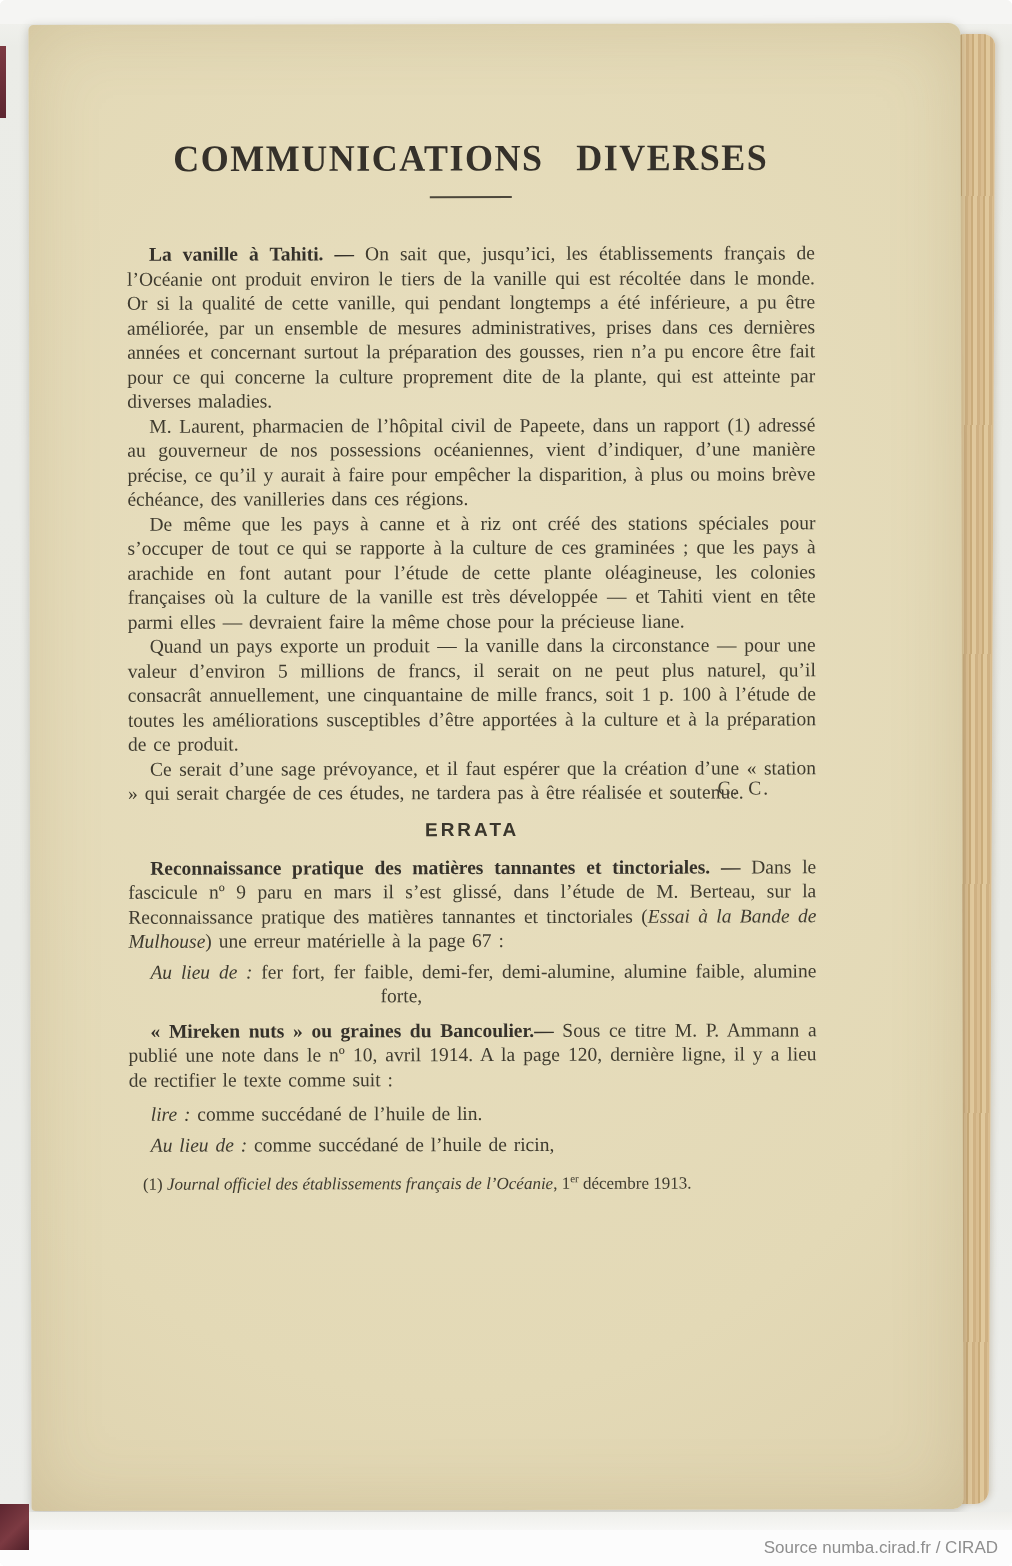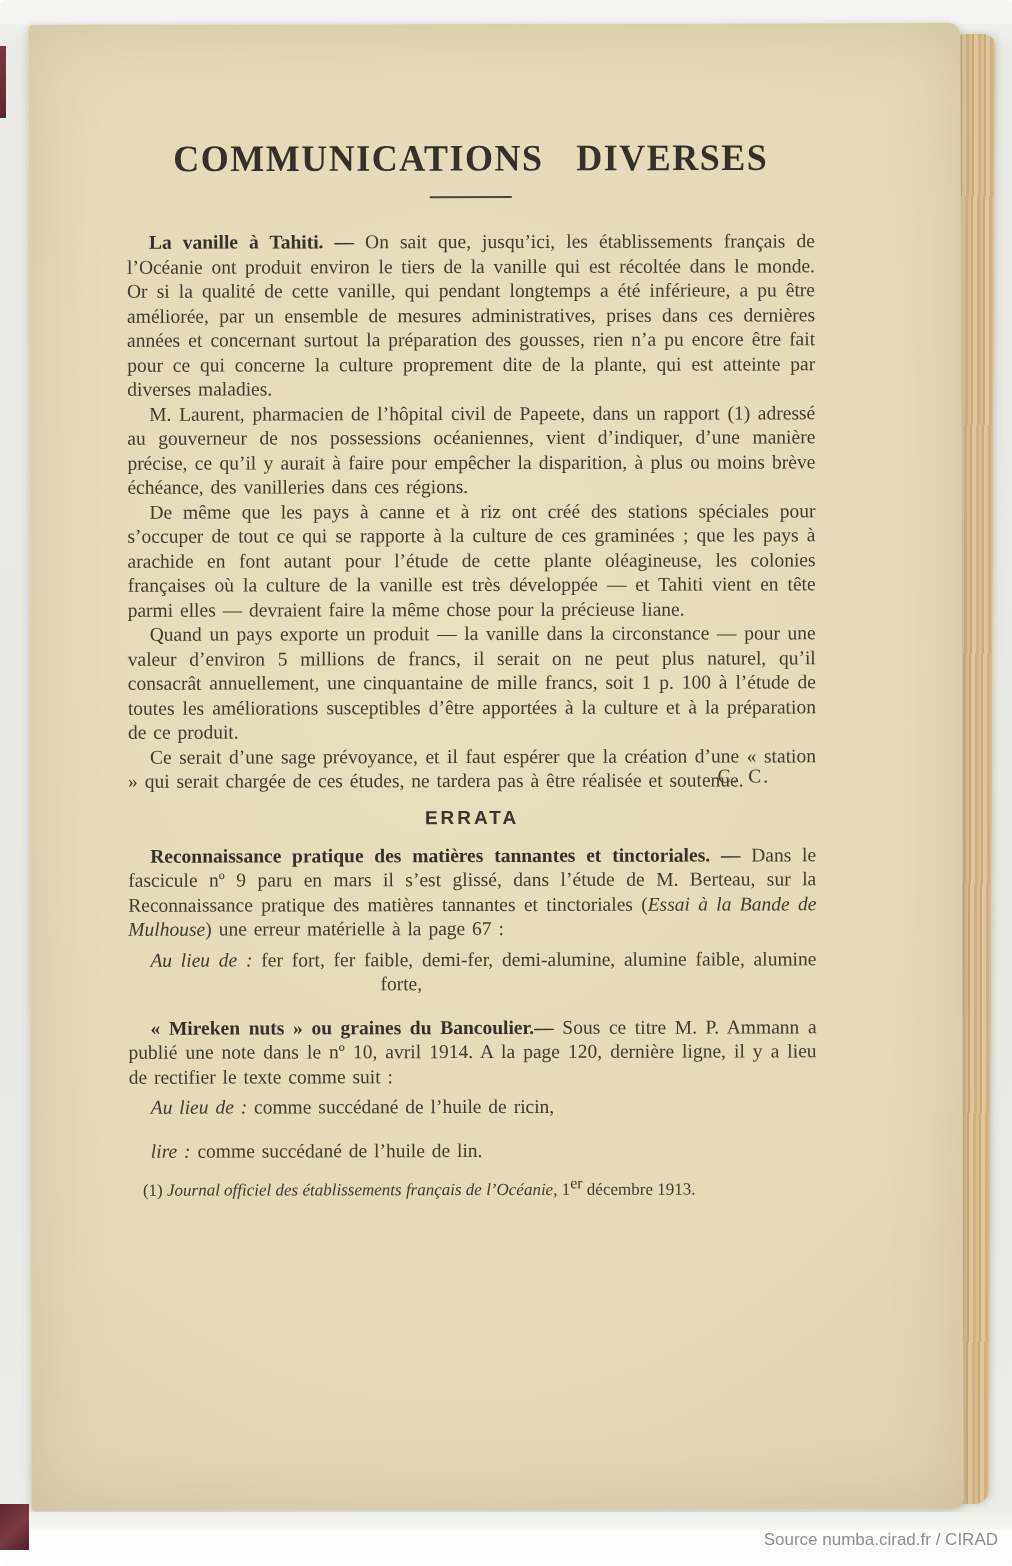--- a/index.html
+++ b/index.html
@@ -18,42 +18,42 @@
       border-radius:5px 12px 10px 4px;
       box-shadow:inset 0 0 70px rgba(150,125,75,.22), 0 2px 10px rgba(60,55,40,.25);
       transform:rotate(-0.12deg);}
   .page-text{position:absolute;left:98px;top:0;width:688px;color:#3f3b2f;}
   h1{margin:112px 0 0 0;text-align:center;font-size:36px;line-height:44px;font-weight:700;
      letter-spacing:1.5px;word-spacing:22px;color:#35312a;
      font-family:"Liberation Serif","DejaVu Serif",serif;transform:scaleY(1.04);}
   .title-rule{width:82px;height:2px;background:#4c473b;margin:16px auto 0 auto;}
   p.body-p{margin:0;font-size:19.5px;line-height:24.5px;text-align:justify;text-indent:22px;
      word-spacing:2px;}
-  p.first{margin-top:32px;}
+  p.first{margin-top:44px;}
   .lead{font-weight:700;color:#35312a;}
   i{font-style:italic;}
   .sig-p{position:relative;}
   .sig{position:absolute;right:46px;bottom:4px;text-indent:0;letter-spacing:2px;}
   h2{margin:12px 0 0 0;text-align:center;font-size:19px;line-height:24px;font-weight:700;
      letter-spacing:3px;color:#3a362c;font-family:"Liberation Sans","DejaVu Sans",sans-serif;}
   p.after-h2{margin-top:14px;}
   p.hang{text-indent:-230px;padding-left:252px;}
   p.gap-sm{margin-top:6px;}
-  p.gap-md{margin-top:19px;}
+  p.gap-md{margin-top:10px;}
   p.footnote{margin:16px 0 0 0;font-size:17px;line-height:22px;text-align:left;text-indent:14px;}
-  sup{font-size:16px;vertical-align:super;line-height:0;}
+  sup{font-size:11px;vertical-align:super;line-height:0;}
   
   .binding-top{position:absolute;left:0;top:46px;width:6px;height:72px;
       background:linear-gradient(180deg,#7c3a42,#5d2630);}
   .binding-corner{position:absolute;left:0;top:1504px;width:29px;height:46px;z-index:6;
       background:linear-gradient(135deg,#5d2630 0%,#7c3a42 55%,#4e1f28 100%);}
   .footer-strip{position:absolute;left:0;top:1512px;width:1012px;height:54px;
       background:linear-gradient(180deg,#eeeeea 0%,#fafaf9 45%,#fcfcfb 100%);}
   .caption-bar{position:absolute;left:0;bottom:0;width:1012px;height:36px;z-index:5;
-      background:#fcfcfc;display:flex;justify-content:flex-end;}
+      background:#fcfcfc;display:flex;align-items:center;justify-content:flex-end;}
   .caption-bar span{padding-right:14px;font-family:"Liberation Sans","DejaVu Sans",sans-serif;
       font-size:17px;color:#8e8e8e;}
 </style>
 </head>
 <body>
 
 <div id="screen">
   <div class="bg-top"></div>
   <div class="fore-edge"></div>
 
@@ -75,23 +75,23 @@
 
       <h2>ERRATA</h2>
 
       <p class="body-p after-h2"><span class="lead">Reconnaissance pratique des matières tannantes et tinctoriales. — </span><span>Dans le fascicule nº 9 paru en mars il s’est glissé, dans l’étude de M. Berteau, sur la Reconnaissance pratique des matières tannantes et tinctoriales (</span><i>Essai à la Bande de Mulhouse</i><span>) une erreur matérielle à la page 67 :</span></p>
 
       <p class="body-p hang gap-sm"><i>Au lieu de : </i><span>fer fort, fer faible, demi-fer, demi-alumine, alumine faible, alumine forte,</span></p>
 
 
       <p class="body-p gap-md"><span class="lead">« Mireken nuts » ou graines du Bancoulier.— </span><span>Sous ce titre M. P. Ammann a publié une note dans le nº 10, avril 1914. A la page 120, dernière ligne, il y a lieu de rectifier le texte comme suit :</span></p>
 
+      <p class="body-p gap-md"><i>lire : </i><span>comme succédané de l’huile de lin.</span></p>
+
       <p class="body-p gap-sm"><i>Au lieu de : </i><span>comme succédané de l’huile de ricin,</span></p>
-
-      <p class="body-p gap-md"><i>lire : </i><span>comme succédané de l’huile de lin.</span></p>
 
       <p class="footnote"><span>(1) </span><i>Journal officiel des établissements français de l’Océanie</i><span>, 1</span><sup>er</sup><span> décembre 1913.</span></p>
     </div>
   </div>
 
   <div class="binding-top"></div>
   <div class="binding-corner"></div>
   <div class="footer-strip"></div>
   <div class="caption-bar">
     <span>Source numba.cirad.fr / CIRAD</span>

